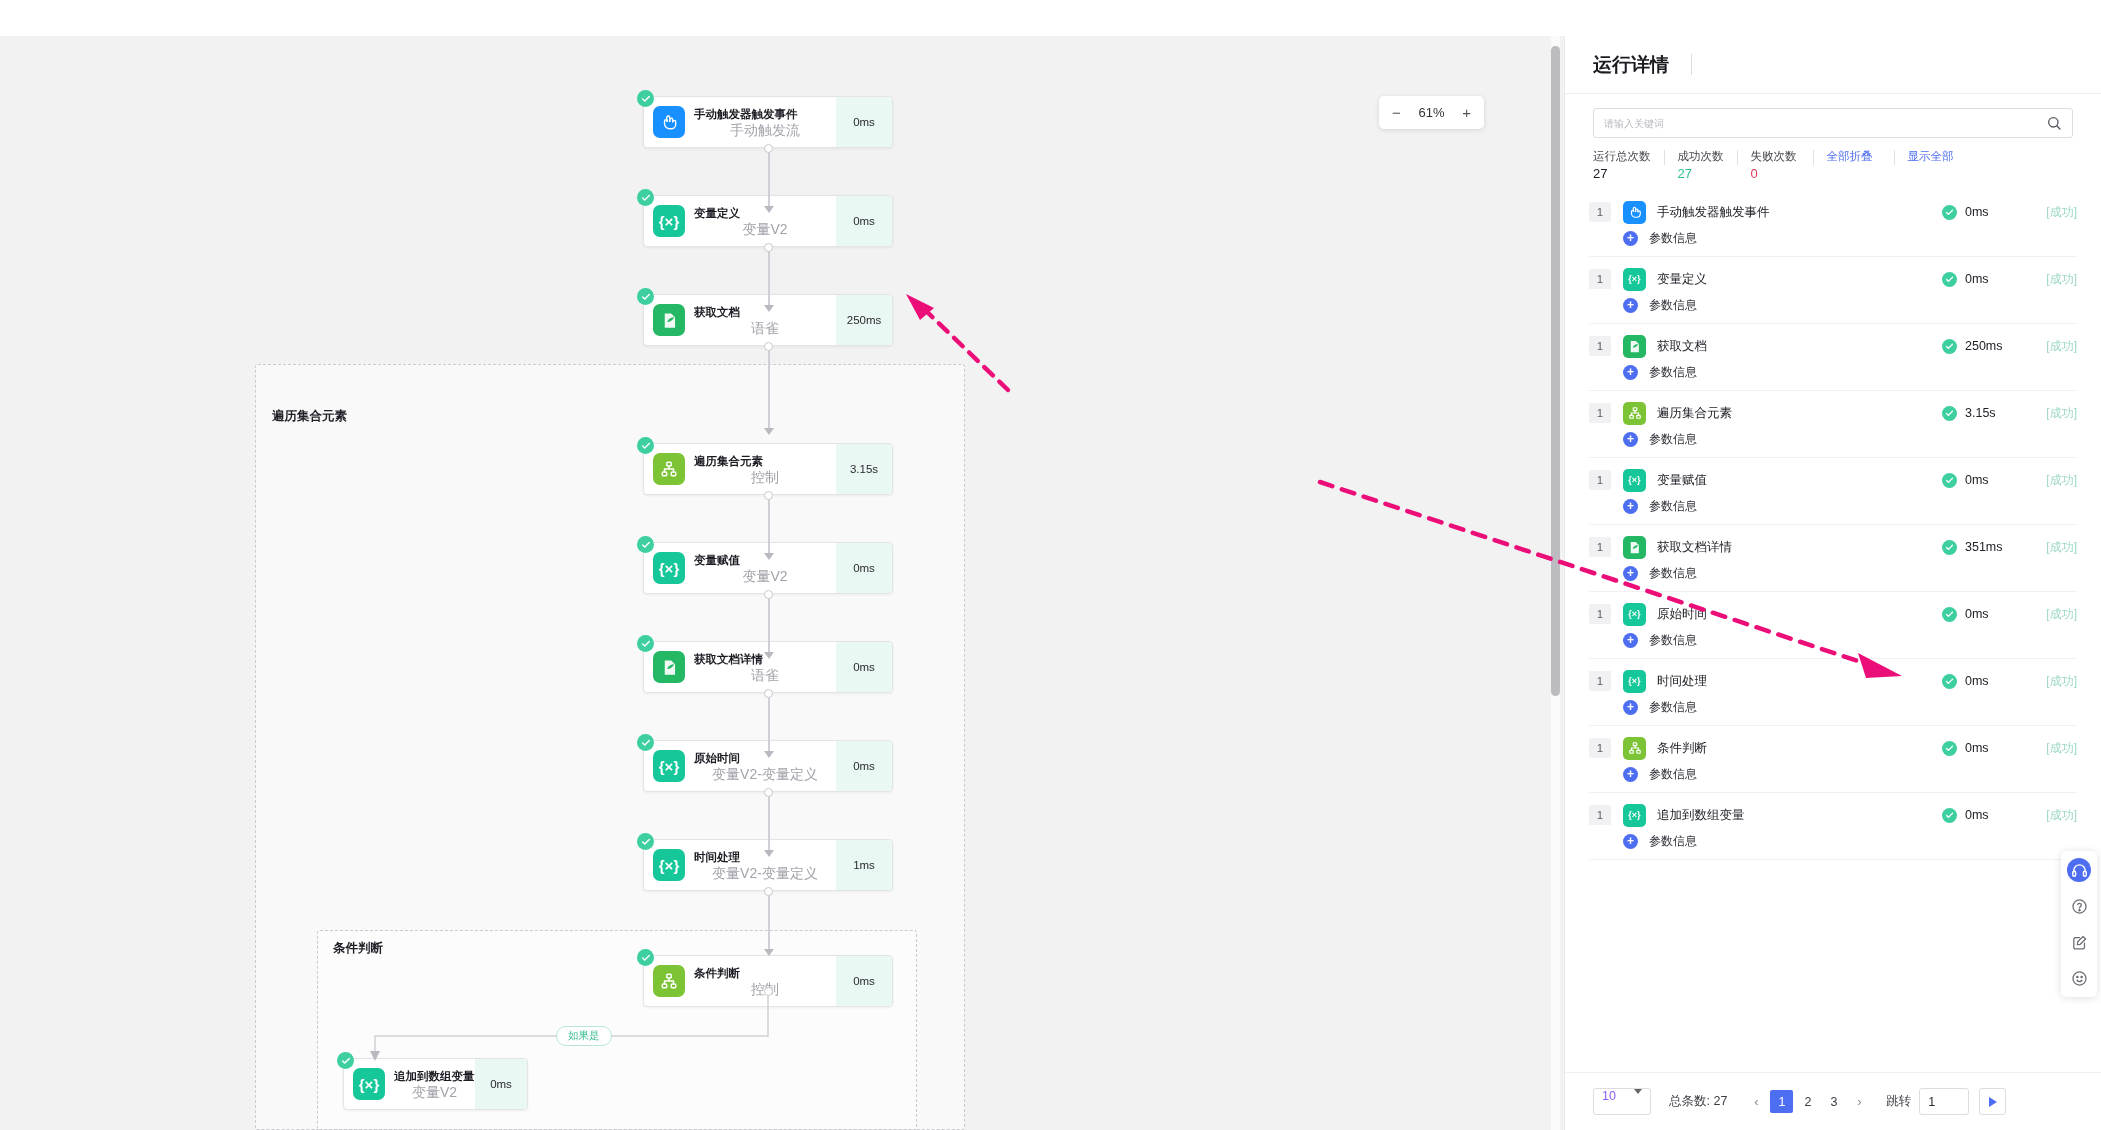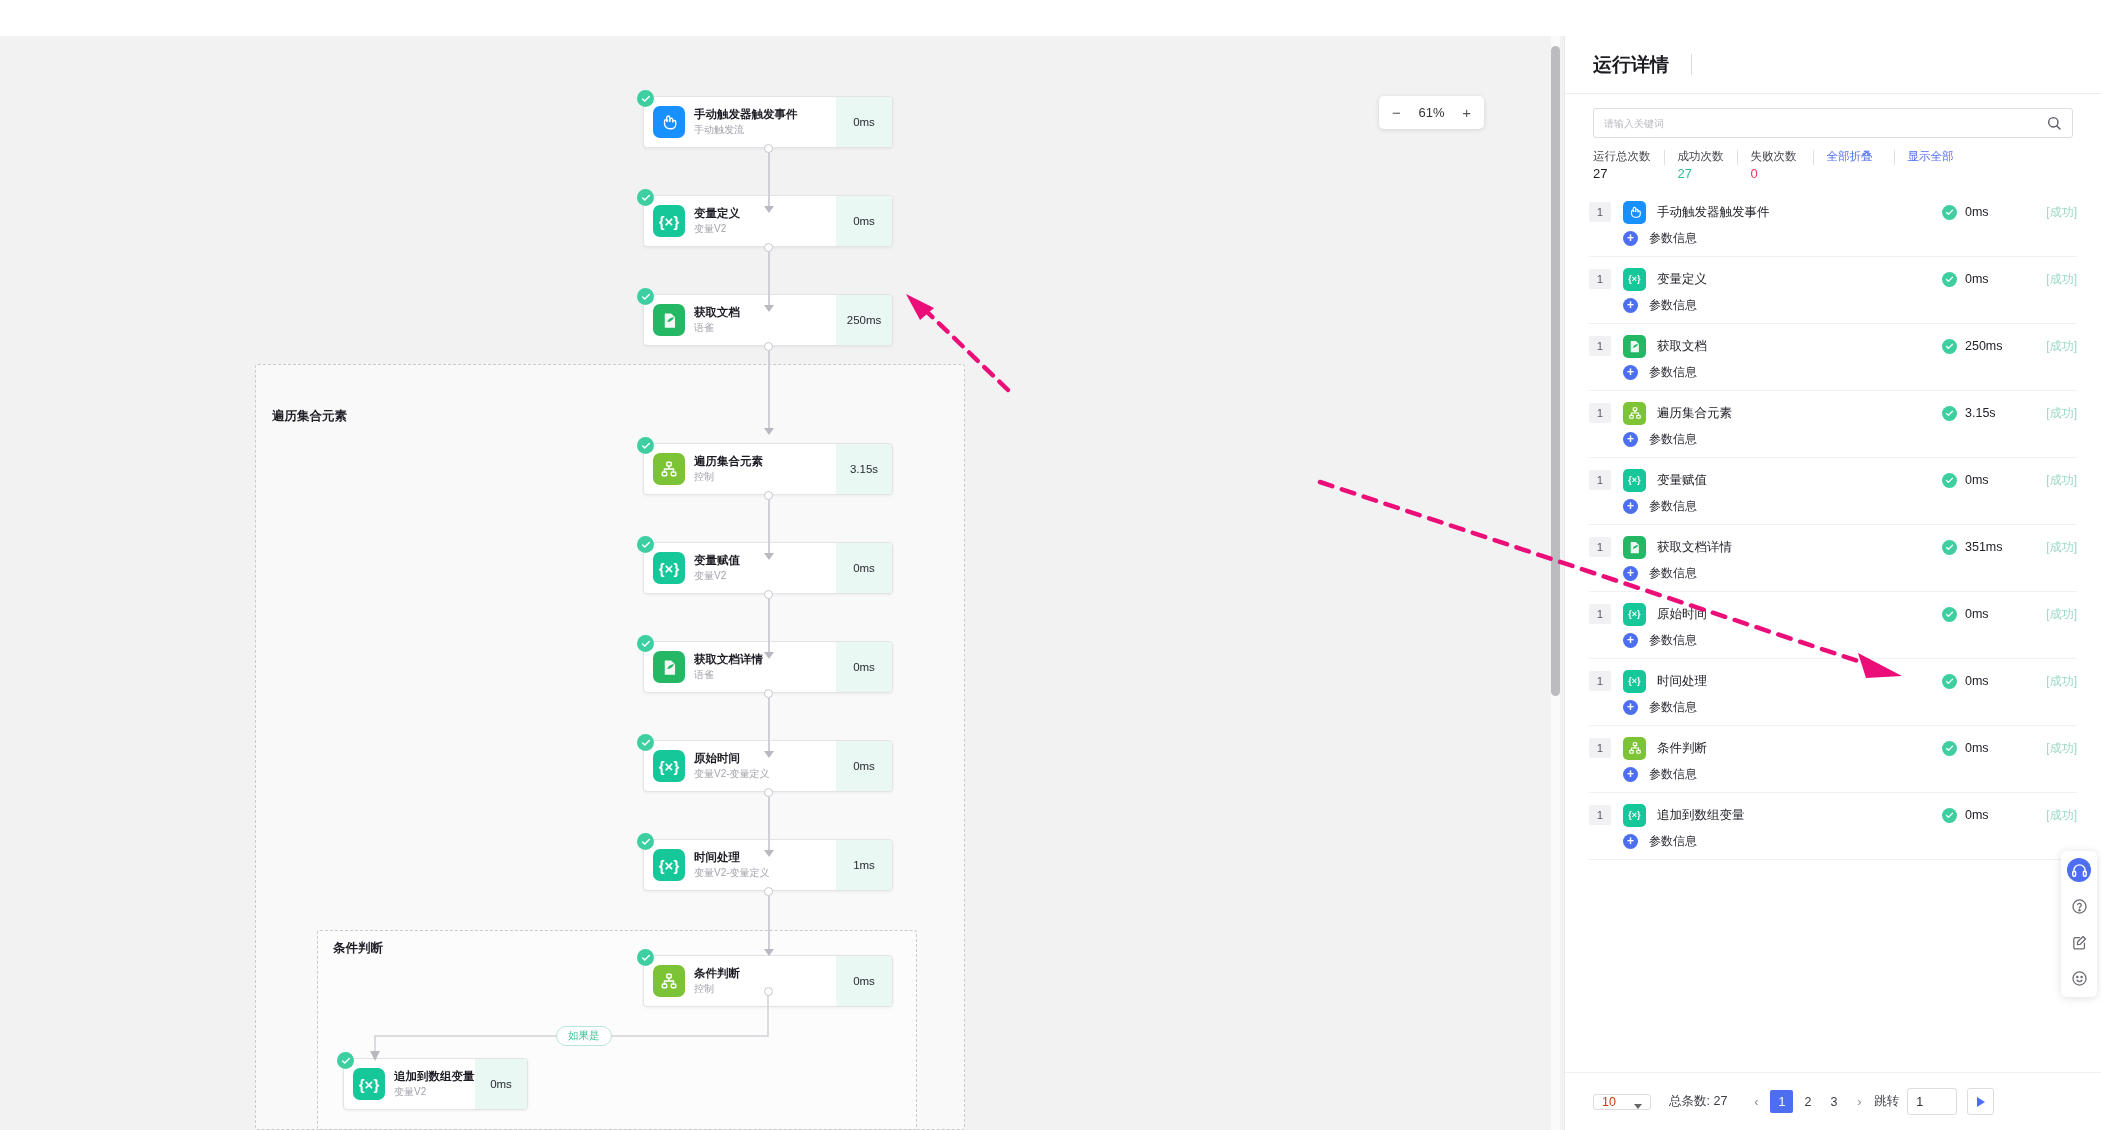--- a/index.html
+++ b/index.html
@@ -81,22 +81,22 @@
     width: 32px; height: 32px; border-radius: 7px; margin-left: 9px; flex: 0 0 32px;
     display: flex; align-items: center; justify-content: center;
     color: #fff; font-size: 15px; font-weight: 700;
   }
   .node-texts { margin-left: 9px; flex: 1 1 auto; min-width: 0; }
   .node-title {
     font-size: 11.5px; font-weight: 700; color: #1c1c24; line-height: 14px;
     white-space: nowrap; overflow: hidden; text-overflow: ellipsis;
   }
   .node-sub {
-    font-size: 10px; color: #a2a2ab; line-height: 14px; margin-top: 2px;
-    white-space: nowrap; overflow: hidden; text-overflow: ellipsis;
+    font-size: 14px; color: #a2a2ab; line-height: 14px; margin-top: 2px;
+    white-space: nowrap; overflow: hidden; text-overflow: ellipsis; text-align: center;
   }
   .node-time {
     flex: 0 0 auto; align-self: stretch; width: 56px;
     background: #e9f8f2; border-radius: 0 3px 3px 0;
     display: flex; align-items: center; justify-content: center;
     font-size: 11.5px; color: #2a2a33;
   }
   .node-check {
     position: absolute; left: -7px; top: -7px; width: 17px; height: 17px;
     background: #3dcfa0; border-radius: 50%;
@@ -196,34 +196,34 @@
     display: flex; align-items: center; justify-content: center;
     color: #fff; font-size: 12px; font-weight: 700; line-height: 1; cursor: pointer;
   }
   .run-sub-label { margin-left: 11px; font-size: 12px; color: #30303a; cursor: pointer; }
 
   .panel-footer {
     flex: 0 0 auto; height: 58px; display: flex; align-items: center;
     padding: 0 28px; gap: 0; border-top: 1px solid #f0f0f3;
   }
   .pg-select {
-    width: 58px; height: 16px; border: 1px solid #dcdce1; border-radius: 3px;
-    display: flex; align-items: flex-end; justify-content: space-between;
-    padding: 0 8px; font-size: 12.5px; color: #c2410c; cursor: pointer;
+    width: 58px; height: 27px; border: 1px solid #dcdce1; border-radius: 3px;
+    display: flex; align-items: flex-start; justify-content: space-between;
+    padding: 0 8px; font-size: 12.5px; color: #8b5cf6; cursor: pointer;
   }
   .pg-caret { width: 0;height:0;border-left:4px solid transparent;border-right:4px solid transparent;border-top:5px solid #666; }
   .pg-total { margin-left: 18px; font-size: 12.5px; color: #3c3c44; white-space: nowrap; }
   .pg-nav { display: flex; align-items: center; margin-left: 18px; gap: 3px; }
   .pg-arrow { width: 22px; height: 24px; display: flex; align-items: center; justify-content: center; color: #8a8a93; font-size: 13px; cursor: pointer; }
   .pg-num {
     min-width: 23px; height: 23px; border-radius: 2px; display: flex; align-items: center;
     justify-content: center; font-size: 12.5px; color: #3c3c44; cursor: pointer;
   }
   .pg-num.active { background: #4e6ef2; color: #fff; }
-  .pg-jump-label { margin-left: 4px; font-size: 12.5px; color: #3c3c44; text-align: right; }
+  .pg-jump-label { margin-left: 16px; font-size: 12.5px; color: #3c3c44; text-align: right; }
   .pg-jump-input {
     width: 50px; height: 27px; border: 1px solid #dcdce1; border-radius: 3px; margin-left: 8px;
     padding: 0 8px; font-size: 12.5px; color: #2b2b33; outline: none;
     font-family: "Liberation Sans", sans-serif;
   }
   .pg-go {
     width: 27px; height: 27px; border: 1px solid #dcdce1; border-radius: 3px; margin-left: 10px;
     display: flex; align-items: center; justify-content: center; cursor: pointer;
   }
   .pg-go-tri { width:0;height:0;border-top:5px solid transparent;border-bottom:5px solid transparent;border-left:8px solid #4e6ef2; }

